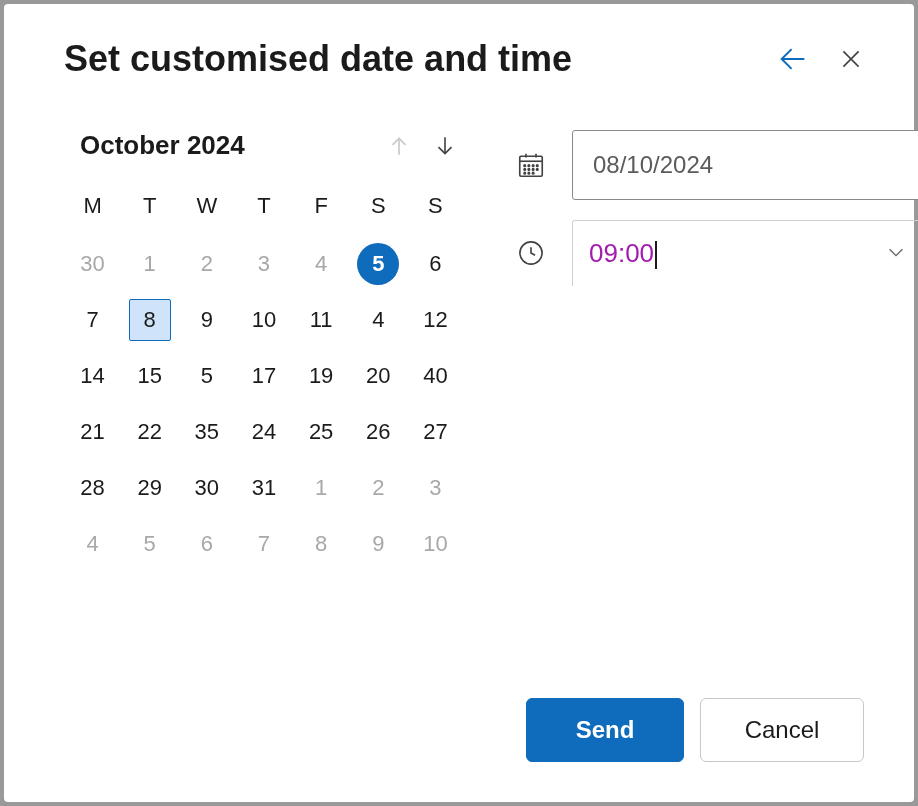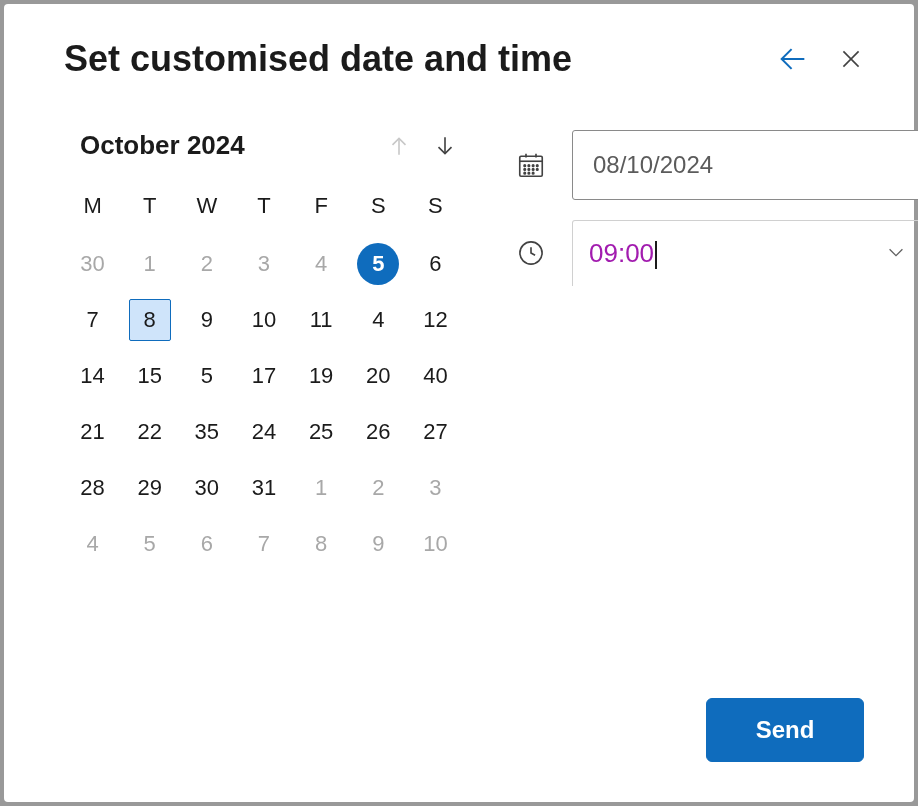--- a/index.html
+++ b/index.html
@@ -436,15 +436,16 @@
             </svg>
           </div>
         </div>
       </div>
     </div>
 
   </div>
 
   <div class="footer">
     <button class="btn btn-primary">Send</button>
+    <button class="btn btn-secondary">Cancel</button>
   </div>
 
 </div>
 
 </body></html>

